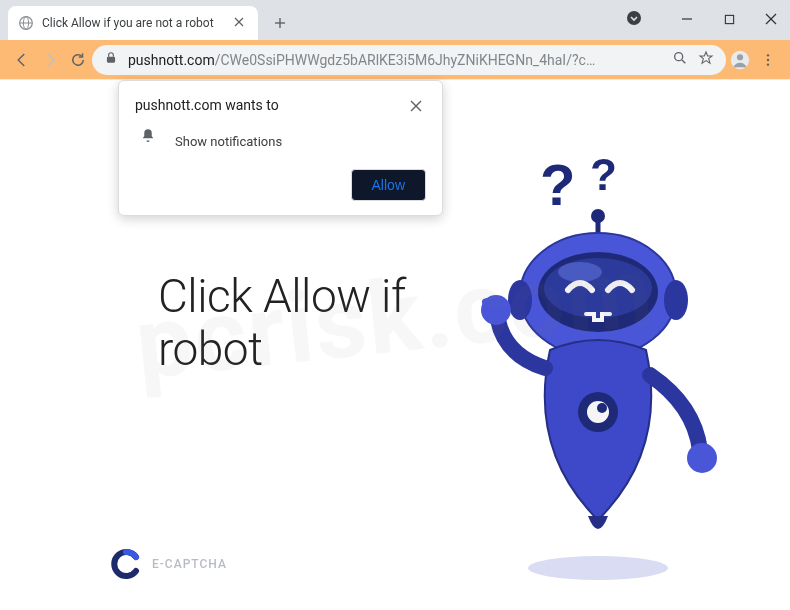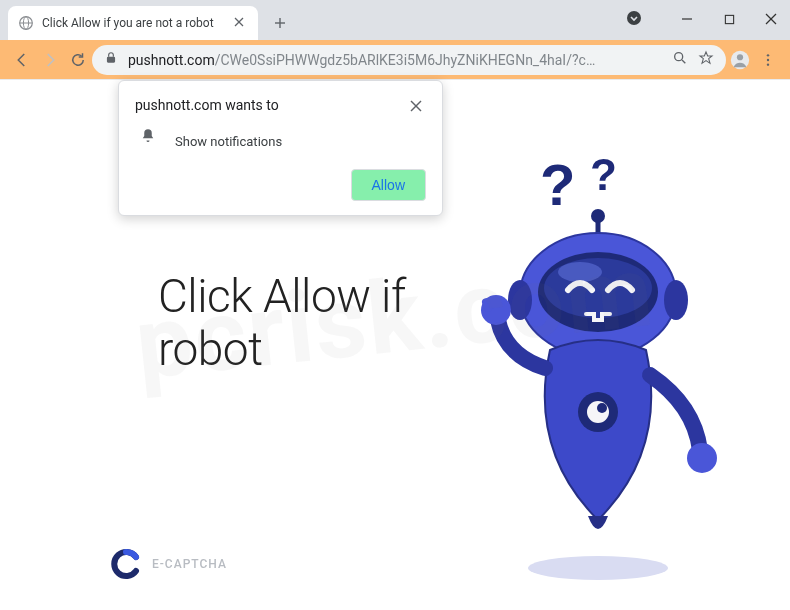--- a/index.html
+++ b/index.html
@@ -145,21 +145,21 @@
     .perm-bell { color: #5f6368; }
     .perm-row-text { font-size: 13px; color: #3c4043; }
     .perm-actions {
       display: flex;
       justify-content: flex-end;
       gap: 10px;
       margin-top: 20px;
     }
     .perm-btn {
       border: 1px solid #dadce0;
-      background: #86efac;
+      background: #0f172a;
       color: #1a73e8;
       font-size: 14px;
       padding: 7px 20px;
       border-radius: 4px;
       cursor: pointer;
     }
     
     .watermark {
       position: absolute;
       left: 50%;

